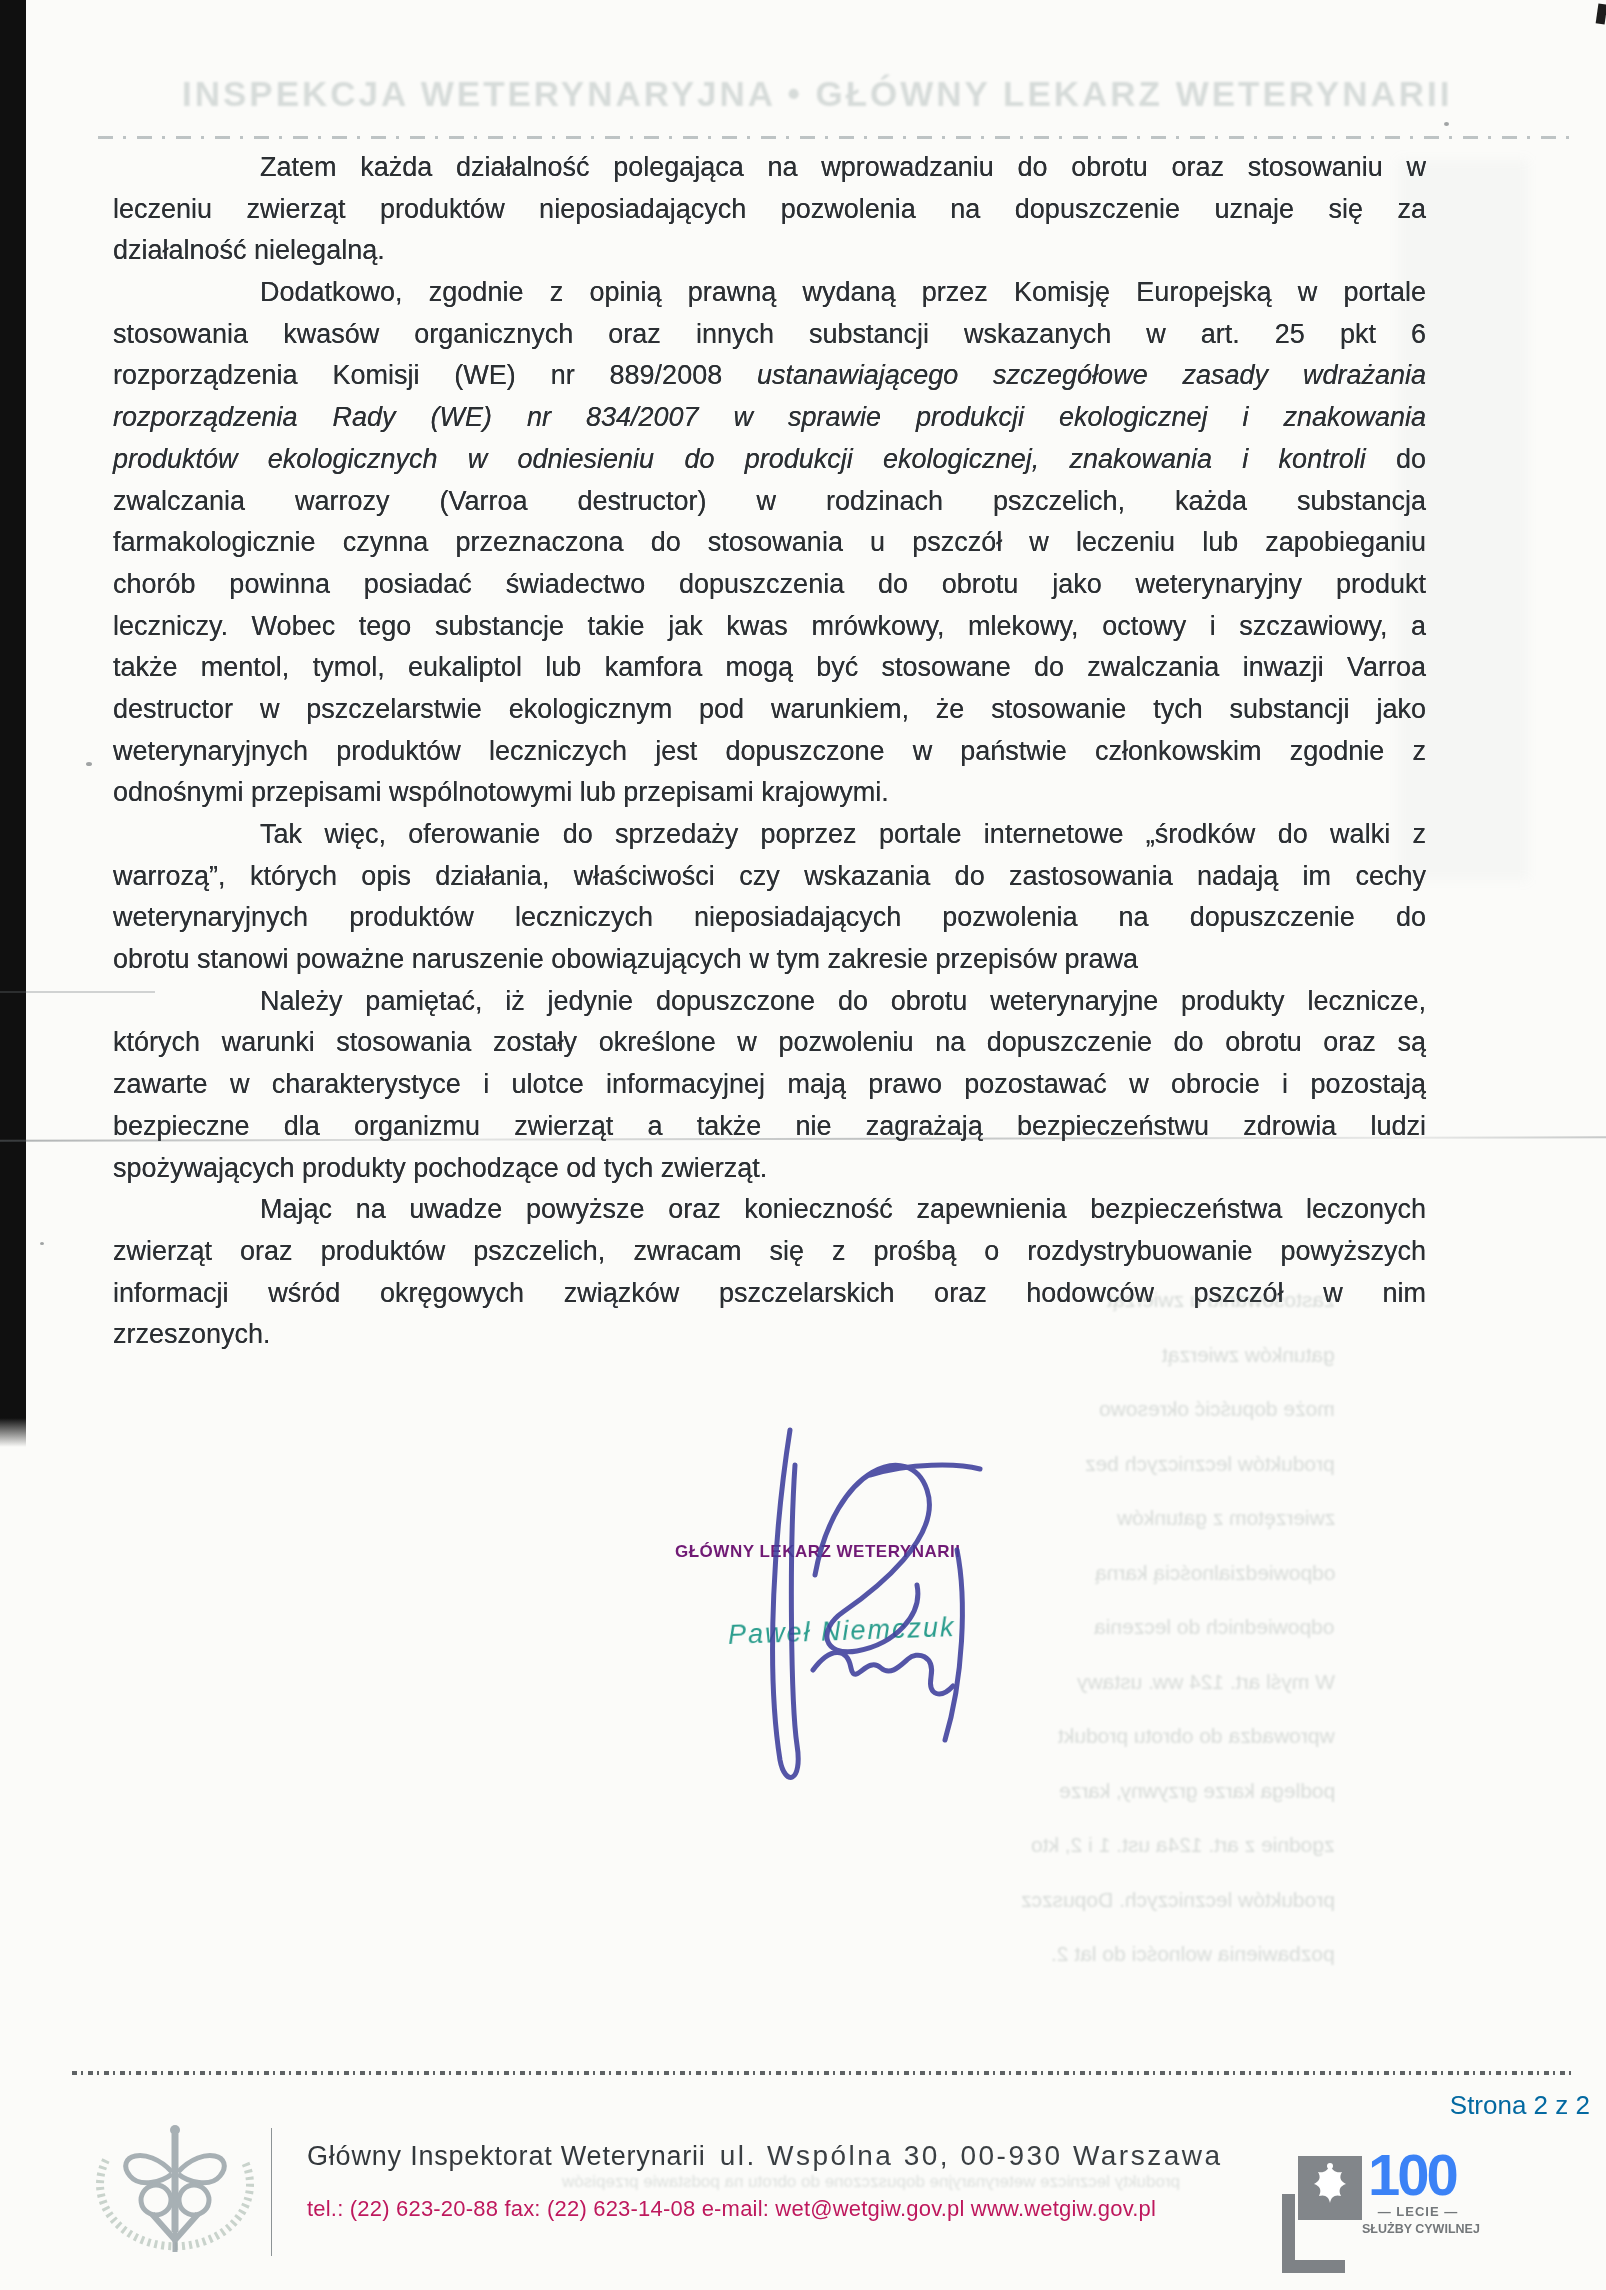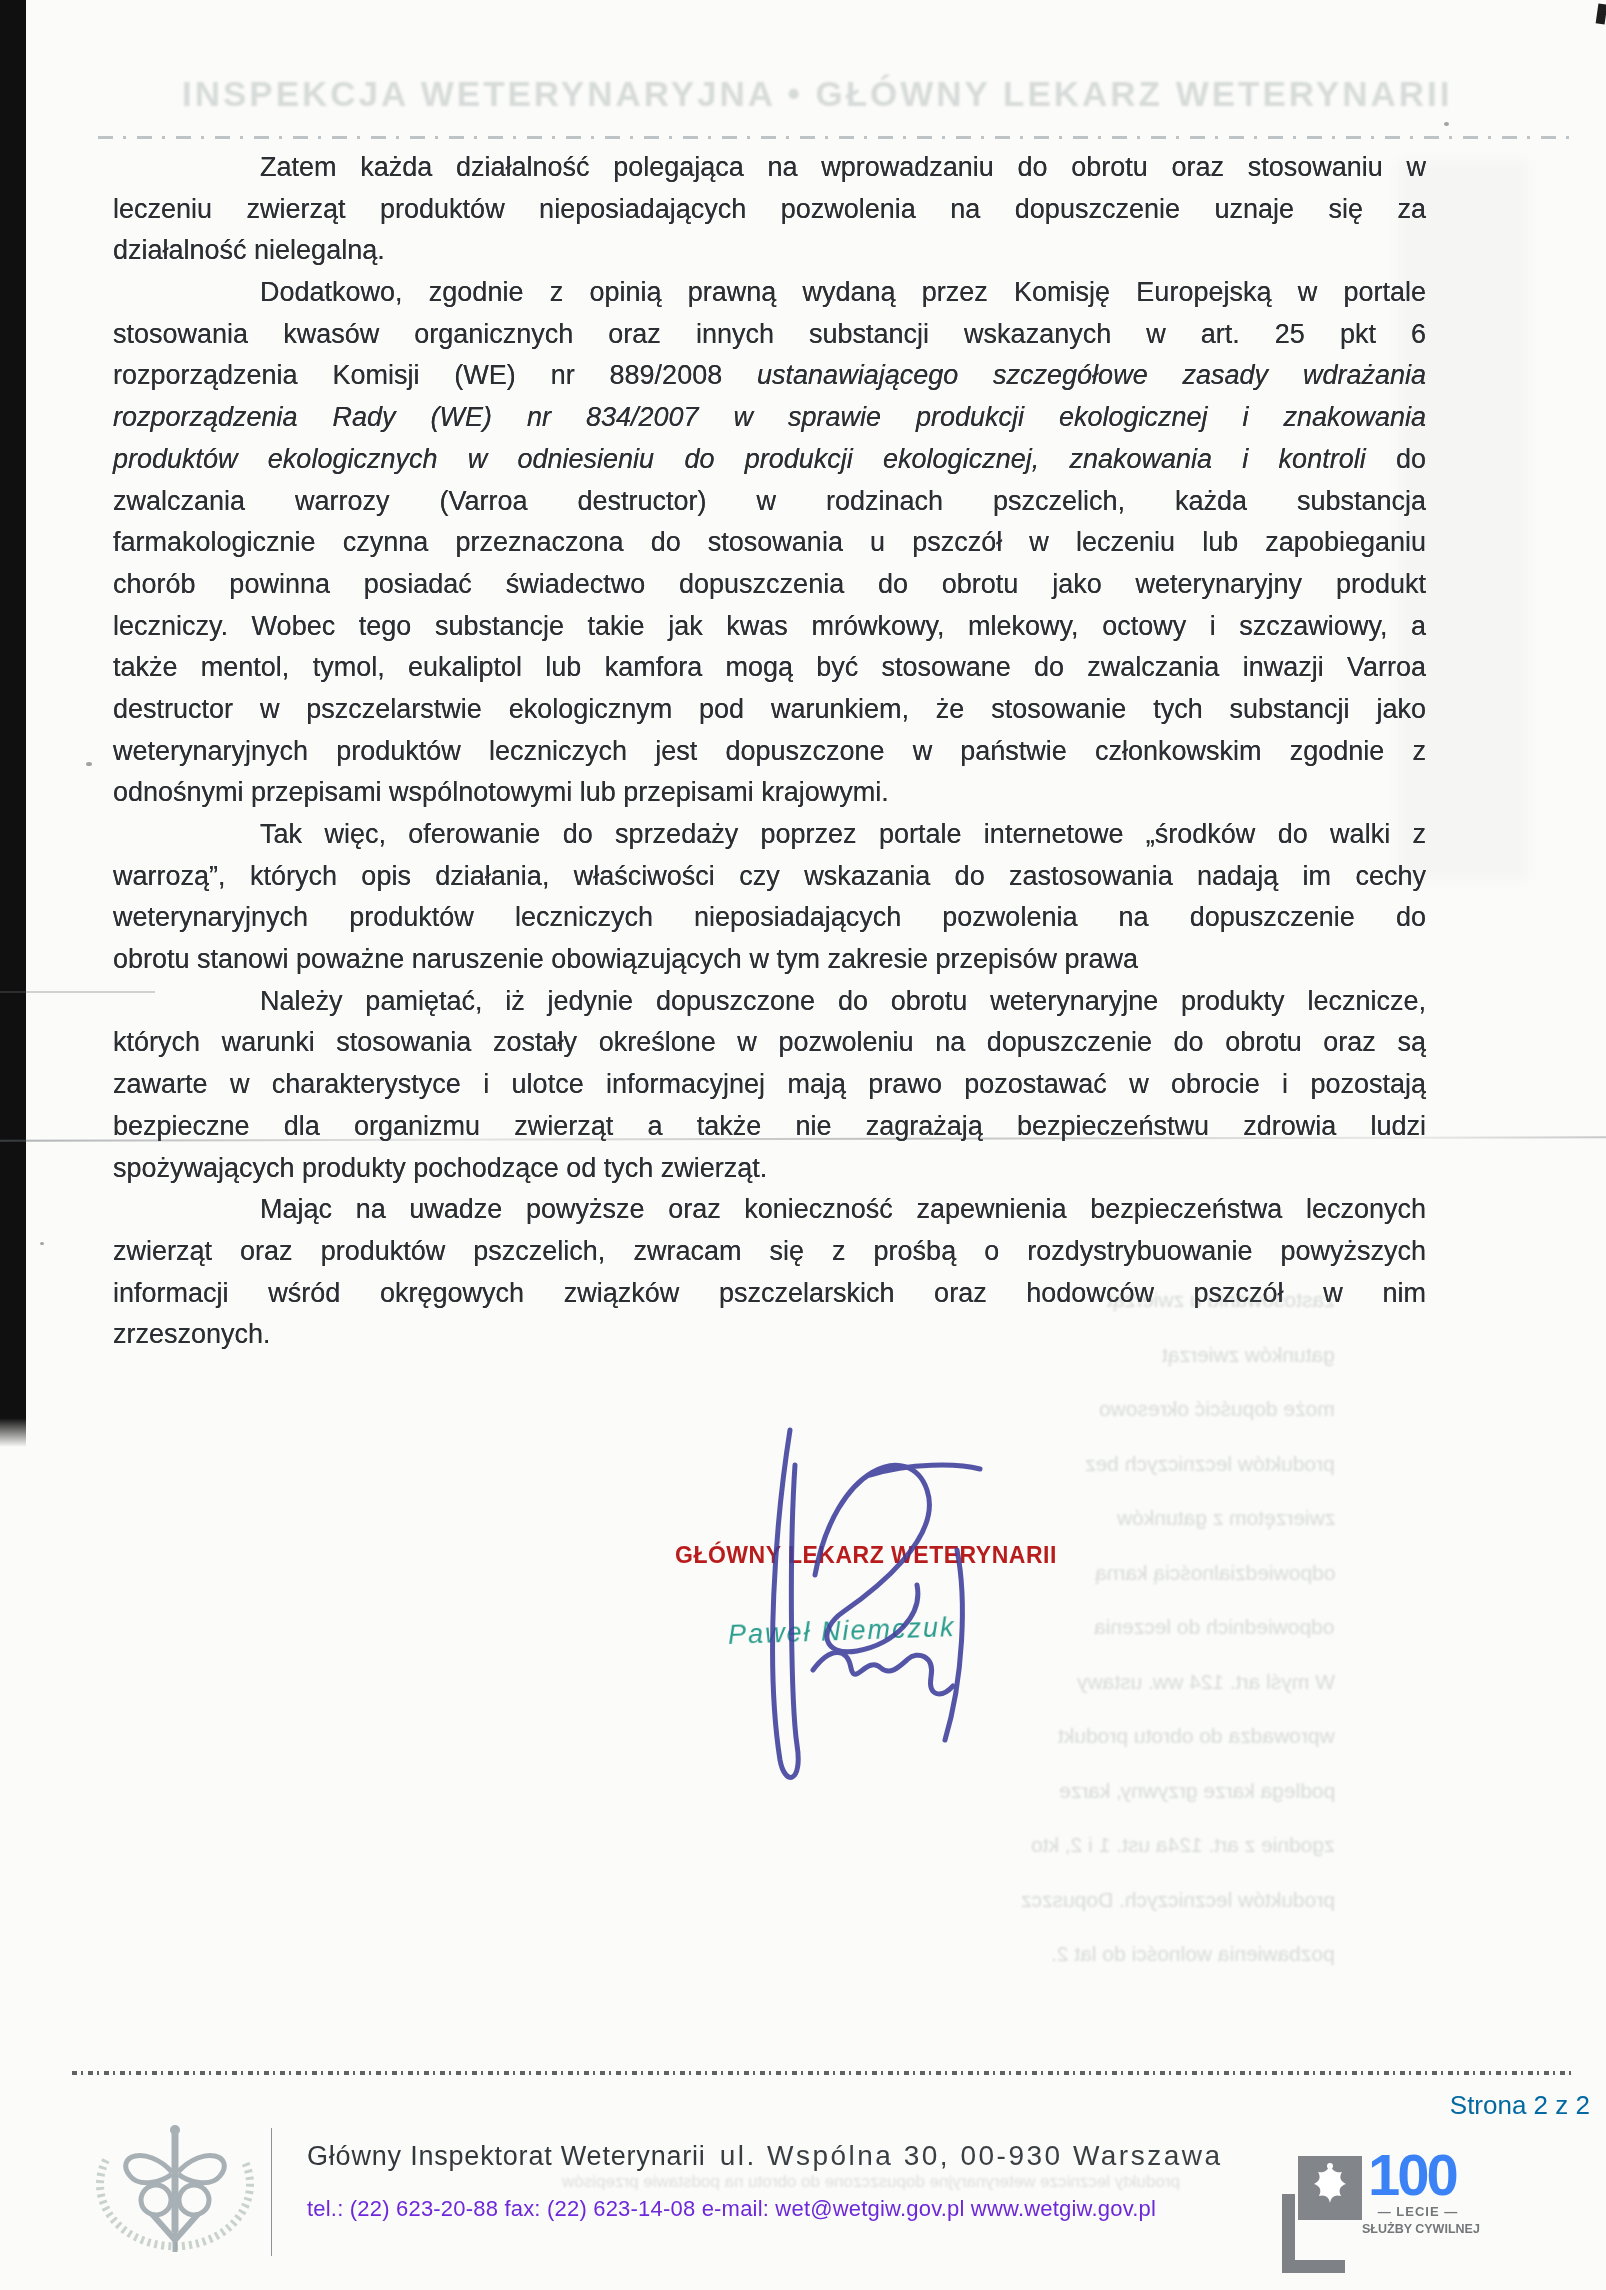--- a/index.html
+++ b/index.html
@@ -31,43 +31,43 @@
 
   
   .body-text{position:absolute;left:113px;top:147px;width:1313px;font-size:27px;
     text-shadow:0 0 .5px rgba(43,47,51,.9);}
   .bline{height:41.7px;line-height:41.7px;text-align:justify;text-align-last:justify;white-space:normal;}
   .bline.end{text-align-last:left;}
   .bline.ind{text-indent:147px;}
   .it{font-style:italic;}
 
   
-  .sig-stamp{position:absolute;left:675px;top:1542px;font-size:23px;font-weight:bold;
-    letter-spacing:.5px;color:#b91c1c;white-space:nowrap;filter:blur(.3px);}
+  .sig-stamp{position:absolute;left:675px;top:1542px;font-size:17px;font-weight:bold;
+    letter-spacing:.5px;color:#701a75;white-space:nowrap;filter:blur(.3px);}
   .sig-name{position:absolute;left:728px;top:1616px;font-size:27px;font-style:italic;
     letter-spacing:2px;color:#2a9d8d;transform:rotate(-2deg);filter:blur(.4px);}
   .sig-ink{position:absolute;left:695px;top:1405px;width:300px;height:395px;z-index:5;}
 
   
   .bleed-col{position:absolute;left:895px;top:1288px;width:440px;height:760px;}
   .bleed-line{position:absolute;right:0;transform:scaleX(-1);white-space:nowrap;
     font-size:21px;color:#63736d;opacity:.24;filter:blur(1.2px);}
   .bleed-footer{position:absolute;left:320px;top:2172px;width:860px;transform:scaleX(-1);
     font-size:17px;color:#63736d;opacity:.2;filter:blur(1px);white-space:nowrap;overflow:hidden;}
 
   
   .footer-divider{position:absolute;left:72px;top:2071px;width:1500px;height:4px;opacity:.85;
     background:repeating-linear-gradient(90deg,#43484b 0 5px,transparent 5px 9px,#43484b 9px 11px,transparent 11px 16px);}
   .page-label{position:absolute;left:0;top:2090px;width:1590px;text-align:right;font-size:26px;color:#0369a1;}
   .vet-logo{position:absolute;left:86px;top:2120px;width:178px;height:138px;}
   .footer-vline{position:absolute;left:271px;top:2128px;width:1px;height:128px;background:#8d9396;}
   .org-line{position:absolute;left:307px;top:2140px;white-space:nowrap;}
   .org-name{font-size:27px;letter-spacing:.8px;color:#33383c;}
   .org-address{font-size:28px;letter-spacing:2.5px;color:#3a3f43;margin-left:14px;}
-  .contact-line{position:absolute;left:307px;top:2196px;font-size:22px;letter-spacing:.2px;color:#6d28d9;white-space:nowrap;}
+  .contact-line{position:absolute;left:307px;top:2196px;font-size:22px;letter-spacing:.2px;color:#be185d;white-space:nowrap;}
 
   .anniv{position:absolute;left:1282px;top:2152px;width:180px;height:120px;color:#73777a;}
   .anniv .bracket{position:absolute;left:0;top:42px;width:50px;height:66px;
     border-left:13px solid #7e8286;border-bottom:13px solid #7e8286;}
   .anniv .square{position:absolute;left:16px;top:4px;width:64px;height:64px;background:#82868a;}
   .anniv .num{position:absolute;left:86px;top:-6px;font-size:58px;line-height:1;font-weight:bold;letter-spacing:-3px;color:#3b82f6;}
   .anniv .lecie{position:absolute;left:90px;top:52px;width:92px;text-align:center;font-size:13px;font-weight:bold;letter-spacing:1px;}
   .anniv .sub{position:absolute;left:80px;top:70px;width:104px;text-align:center;font-size:12.5px;font-weight:bold;white-space:nowrap;}
 </style>
 </head>

